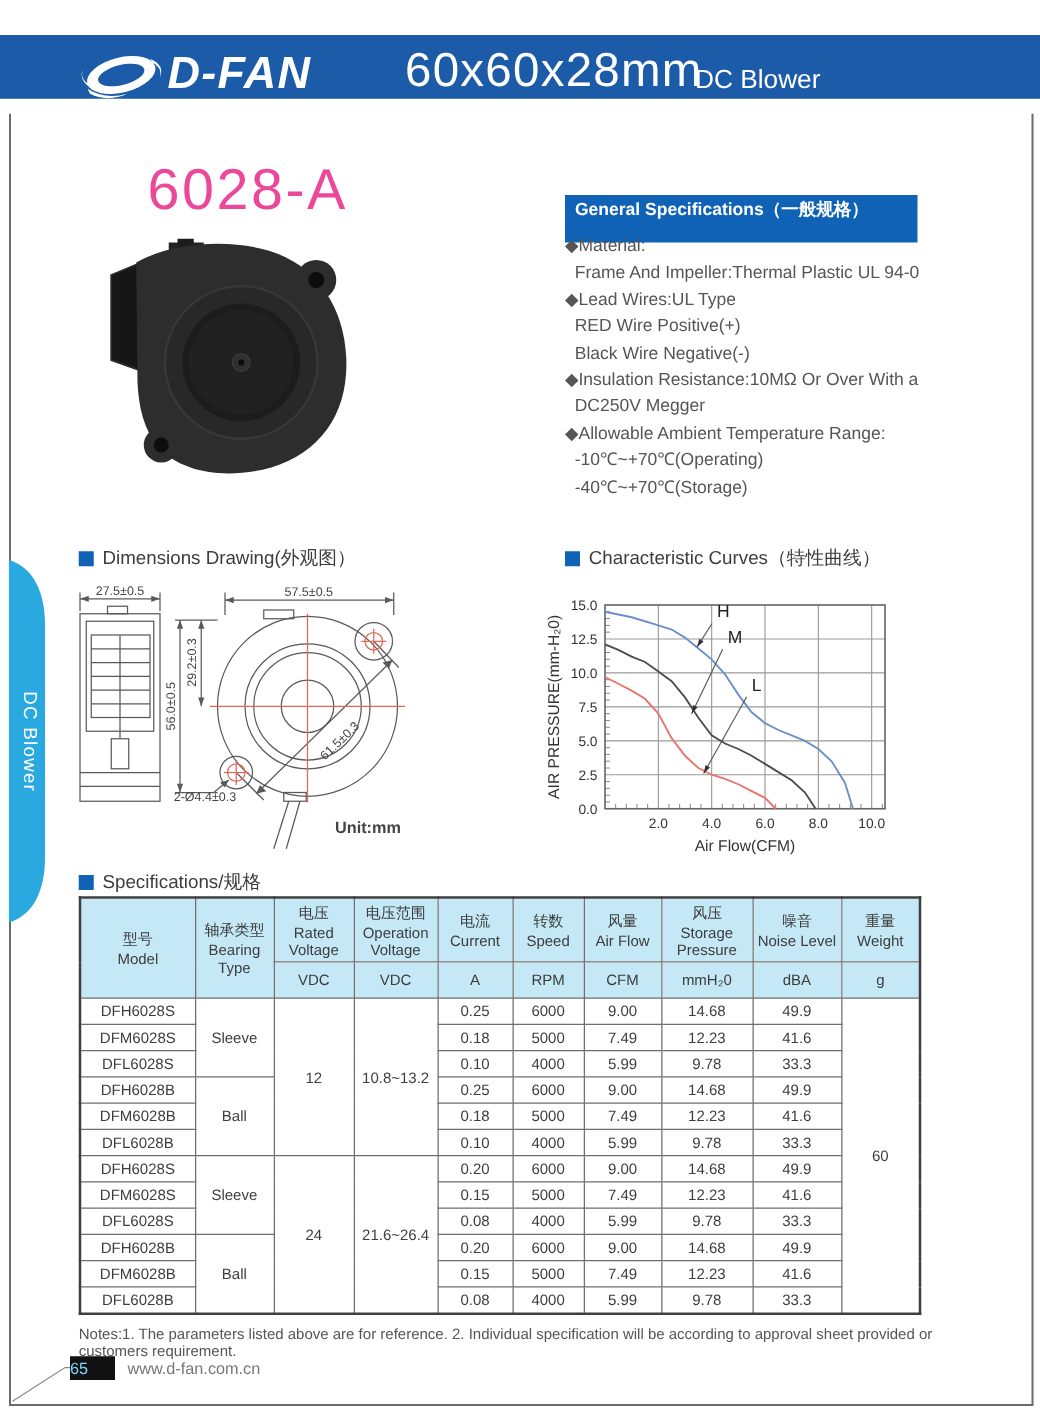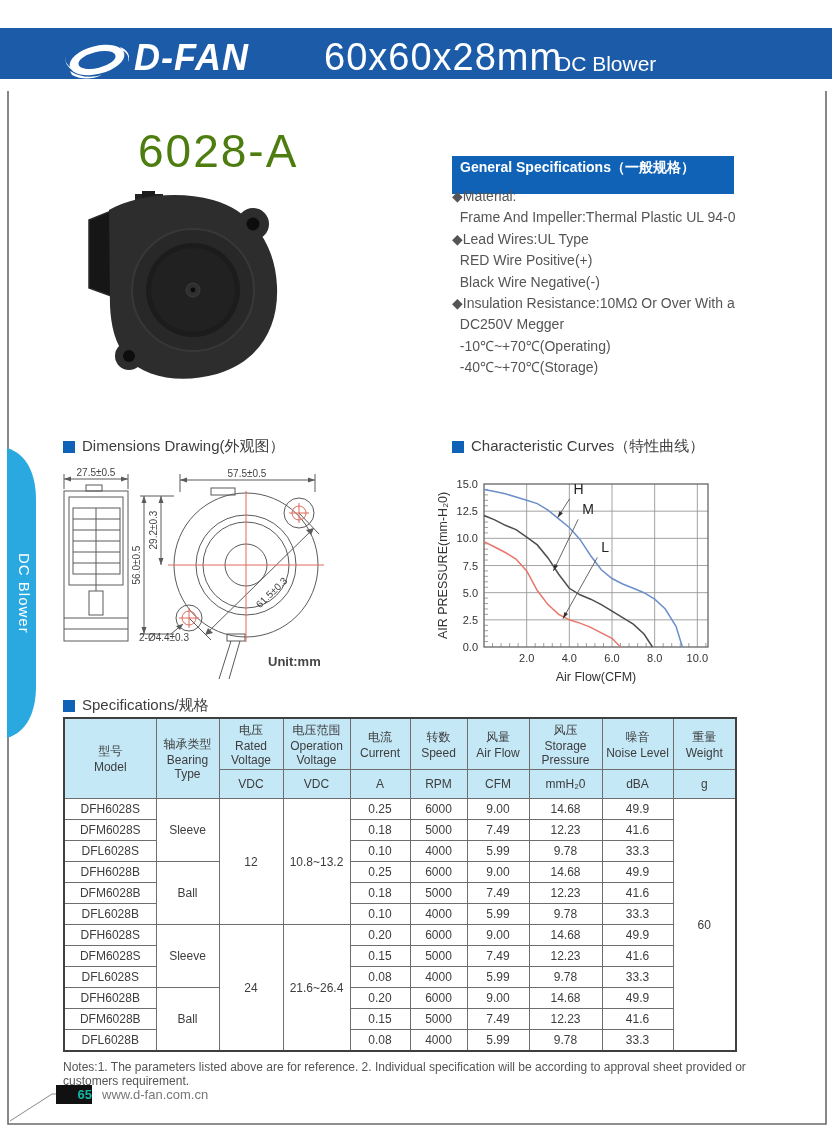--- a/index.html
+++ b/index.html
@@ -12,21 +12,21 @@
         font-style:italic;color:#fff;letter-spacing:1px;}
   .banner .size-text{position:absolute;left:288px;top:8px;font-size:38px;color:#fff;letter-spacing:1px;margin-left:36px;}
   .banner .type-text{position:absolute;left:556px;top:24px;font-size:21px;color:#fff;}
   
   .side-tab{position:absolute;left:7px;top:448px;width:34px;height:290px;}
   .side-tab .tab-label{position:absolute;left:5px;top:0;width:24px;height:290px;
         display:flex;align-items:center;justify-content:center;
         writing-mode:vertical-rl;color:#fff;font-size:15px;letter-spacing:1px;}
   
   .model-title{position:absolute;left:118px;top:124px;width:200px;font-size:46px;
-        color:#4d7c0f;letter-spacing:2px;margin-left:20px;}
+        color:#ec4899;letter-spacing:2px;}
   .fan-photo{position:absolute;left:85px;top:190px;}
   
   .gs-bar{position:absolute;left:452px;top:156px;width:282px;height:38px;background:#0f62b6;
         color:#fff;font-size:14px;font-weight:bold;line-height:23px;padding-left:8px;box-sizing:border-box;}
   .gs-list{position:absolute;left:452px;top:186px;width:300px;font-size:14px;color:#555;}
   .gs-list .gs-line{white-space:pre;line-height:21.4px;}
   
   .sec-title{position:absolute;font-size:15px;color:#3d3d3d;display:flex;align-items:center;gap:7px;}
   .sec-title .sq{width:12px;height:12px;background:#0f62b6;display:inline-block;}
   .st-dim{left:63px;top:437px;}
@@ -46,21 +46,21 @@
   .spec-table th,.spec-table td{border:1px solid #6e6e6e;text-align:center;padding:0;
         overflow:hidden;}
   .spec-table thead th{background:#c5e8f7;font-weight:normal;}
   .spec-table tr.h1 th{height:50px;margin-left:25px;}
   .spec-table tr.h2 th{height:28px;}
   .spec-table tbody td{height:20px;background:#fff;}
   .spec-table{border:2px solid #3f3f3f;}
   
   .notes{position:absolute;left:63px;top:1060px;width:740px;font-size:12px;color:#555;}
   .page-badge{position:absolute;left:56px;top:1085px;width:36px;height:19px;background:#111;
-        color:#14b8a6;font-size:13px;font-weight:bold;text-align:right;line-height:19px;}
+        color:#7dd3fc;font-size:13px;font-weight:normal;text-align:left;line-height:19px;}
   .website{position:absolute;left:102px;top:1087px;font-size:13px;color:#777;}
   .frame{position:absolute;left:0;top:0;pointer-events:none;}
 </style>
 </head>
 <body>
 
 <div class="page">
 
   <header class="banner">
     <svg class="logo" viewBox="0 0 70 44">
@@ -110,20 +110,21 @@
 
   <div class="gs-bar">General Specifications（一般规格）</div>
   <div class="gs-list">
     <div class="gs-line">◆Material:</div>
     <div class="gs-line">  Frame And Impeller:Thermal Plastic UL 94-0</div>
     <div class="gs-line">◆Lead Wires:UL Type</div>
     <div class="gs-line">  RED Wire Positive(+)</div>
     <div class="gs-line">  Black Wire Negative(-)</div>
     <div class="gs-line">◆Insulation Resistance:10MΩ Or Over With a</div>
     <div class="gs-line">  DC250V Megger</div>
+    <div class="gs-line">◆Allowable Ambient Temperature Range:</div>
     <div class="gs-line">  -10℃~+70℃(Operating)</div>
     <div class="gs-line">  -40℃~+70℃(Storage)</div>
   </div>
 
   <div class="sec-title st-dim">
     <span class="sq"></span>
     <span>Dimensions Drawing(外观图）</span>
   </div>
   <div class="sec-title st-curves">
     <span class="sq"></span>

